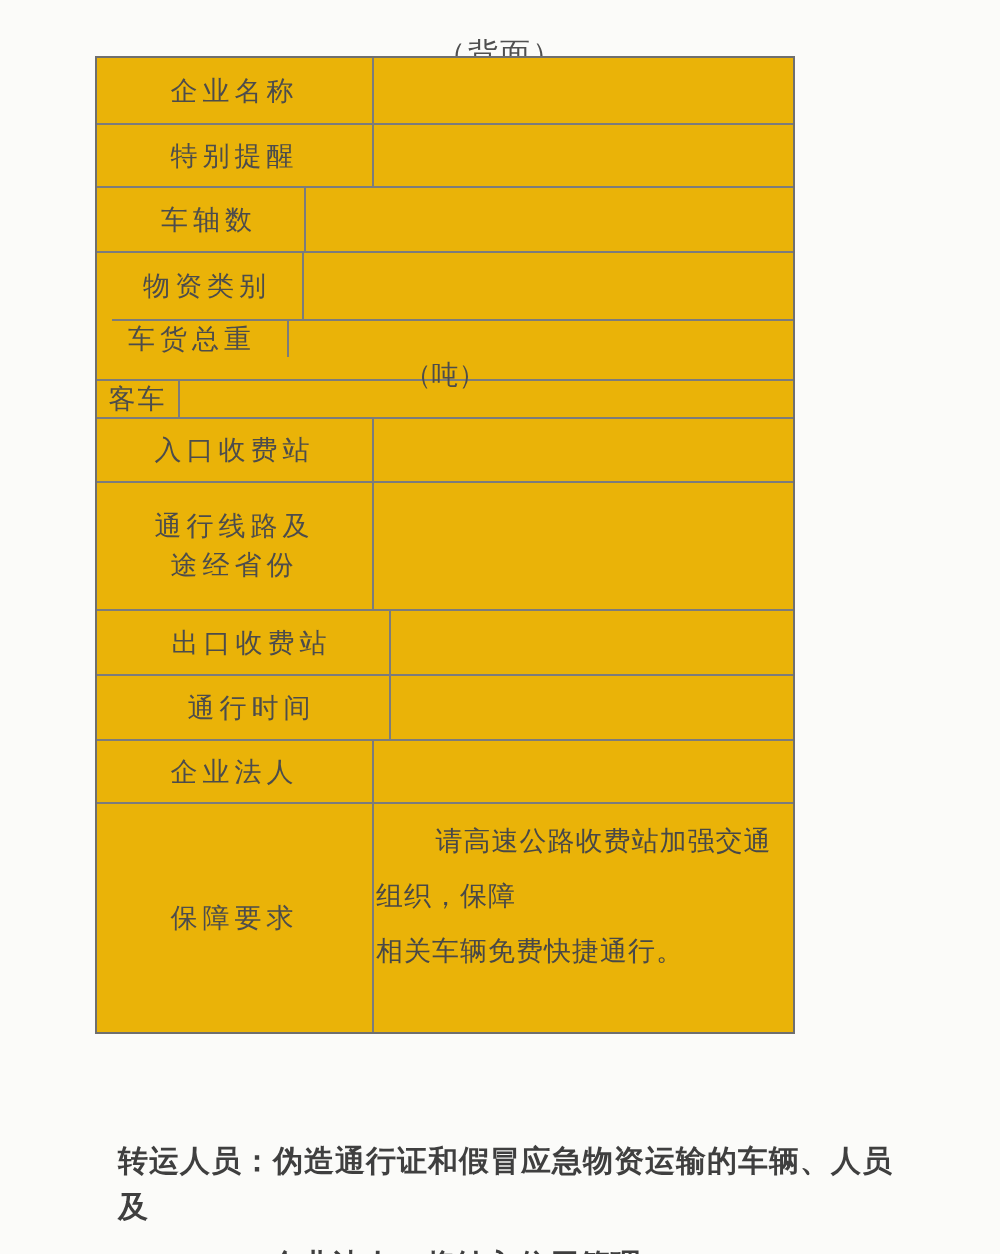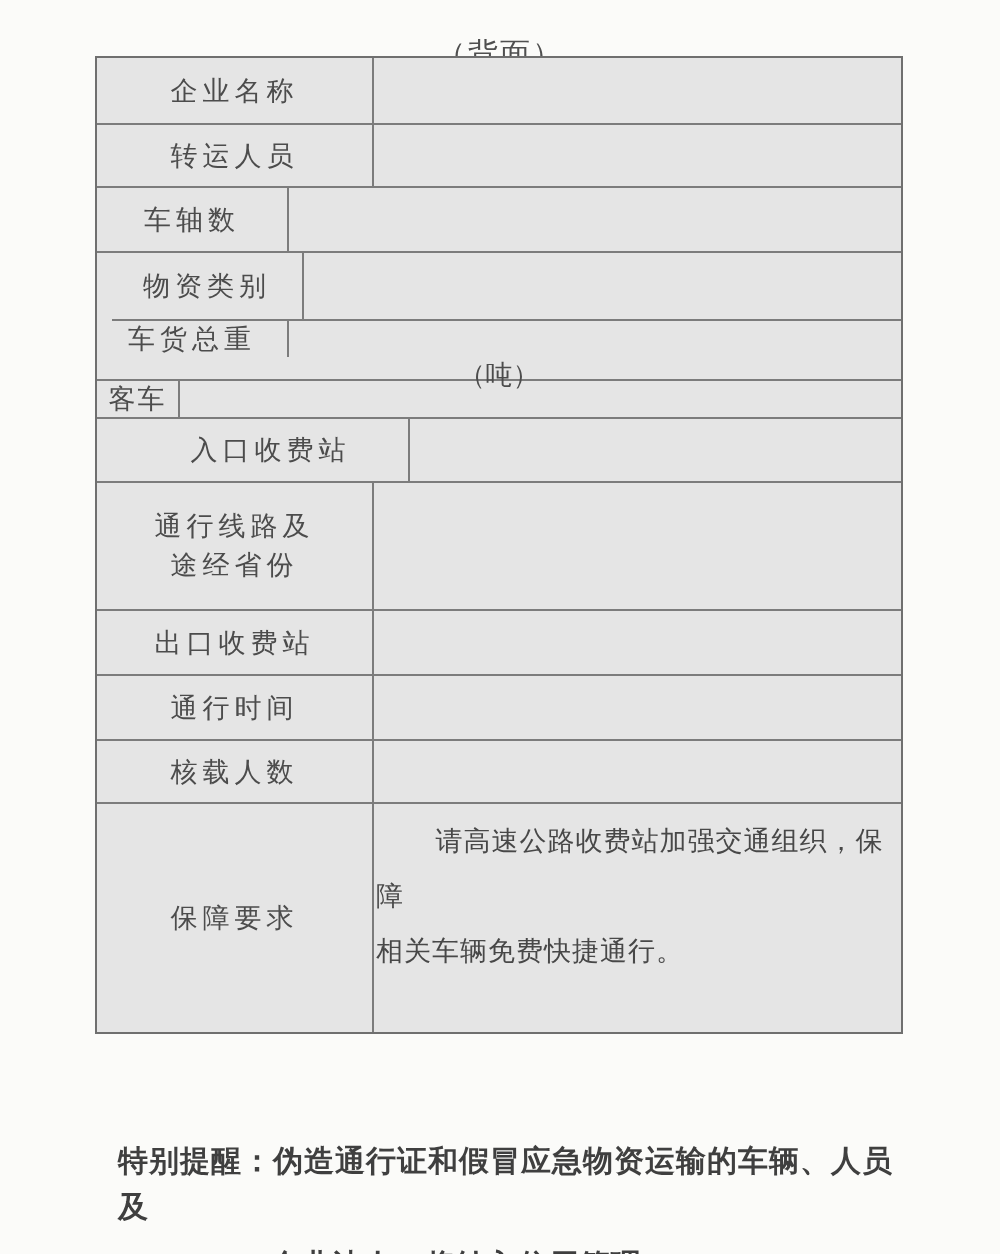--- a/index.html
+++ b/index.html
@@ -27,24 +27,24 @@
     text-align: center;
     font-size: 30px;
     letter-spacing: 2px;
     color: #4f4f4f;
     margin-top: 24px;
   }
   .form-table {
     position: absolute;
     left: 95px;
     top: 56px;
-    width: 808px;
+    width: 700px;
     border: 2px solid #6f6f6f;
     box-sizing: border-box;
-    background: #e5e5e5;
+    background: #eab308;
   }
   .row {
     display: flex;
     box-sizing: border-box;
     border-bottom: 2px solid #7c7c7c;
   }
   .row.last {
     border-bottom: none;
   }
   .cell-label {
@@ -105,23 +105,23 @@
     border-right: 2px solid #7c7c7c;
     display: flex;
     align-items: center;
     justify-content: center;
     font-size: 27px;
     letter-spacing: 5px;
     color: #4c4c4c;
   }
   
   .h67 { height: 67px; }
-  .h65 { height: 65px; }
+  .h65 { height: 65px; padding-left: 17px; }
   .h68 { height: 68px; margin-left: 15px; }
-  .h64 { height: 64px; padding-left: 36px; }
+  .h64 { height: 64px; }
   .h63 { height: 63px; }
   .h58 { height: 58px; }
   .h128 { height: 128px; }
   .h228 { height: 228px; }
   .multiline {
     white-space: pre-line;
     line-height: 39px;
   }
   .value-note {
     align-items: flex-start;
@@ -163,21 +163,21 @@
   <div class="doc-title">（背面）</div>
 
   <div class="form-table">
 
     <div class="row h67">
       <div class="cell-label">企业名称</div>
       <div class="cell-value"></div>
     </div>
 
     <div class="row h63">
-      <div class="cell-label">转运人员</div>
+      <div class="cell-label">特别提醒</div>
       <div class="cell-value"></div>
     </div>
 
     <div class="group-row">
       <div class="group-body">
         <div class="subrow h65">
           <div class="sub-label">车轴数</div>
           <div class="cell-value"></div>
         </div>
         <div class="subrow h68">
@@ -210,32 +210,32 @@
       <div class="cell-label">出口收费站</div>
       <div class="cell-value"></div>
     </div>
 
     <div class="row h65">
       <div class="cell-label">通行时间</div>
       <div class="cell-value"></div>
     </div>
 
     <div class="row h63">
-      <div class="cell-label">核载人数</div>
+      <div class="cell-label">企业法人</div>
       <div class="cell-value"></div>
     </div>
 
     <div class="row h228 last">
       <div class="cell-label">保障要求</div>
       <div class="cell-value value-note">
         <div class="note-text">请高速公路收费站加强交通组织，保障
 相关车辆免费快捷通行。</div>
       </div>
     </div>
 
   </div>
 
   <div class="reminder">
-    <div class="reminder-line1">特别提醒：伪造通行证和假冒应急物资运输的车辆、人员及</div>
+    <div class="reminder-line1">转运人员：伪造通行证和假冒应急物资运输的车辆、人员及</div>
     <div class="reminder-line2">企业法人，将纳入信用管理。</div>
   </div>
 
 </div>
 
 </body></html>

